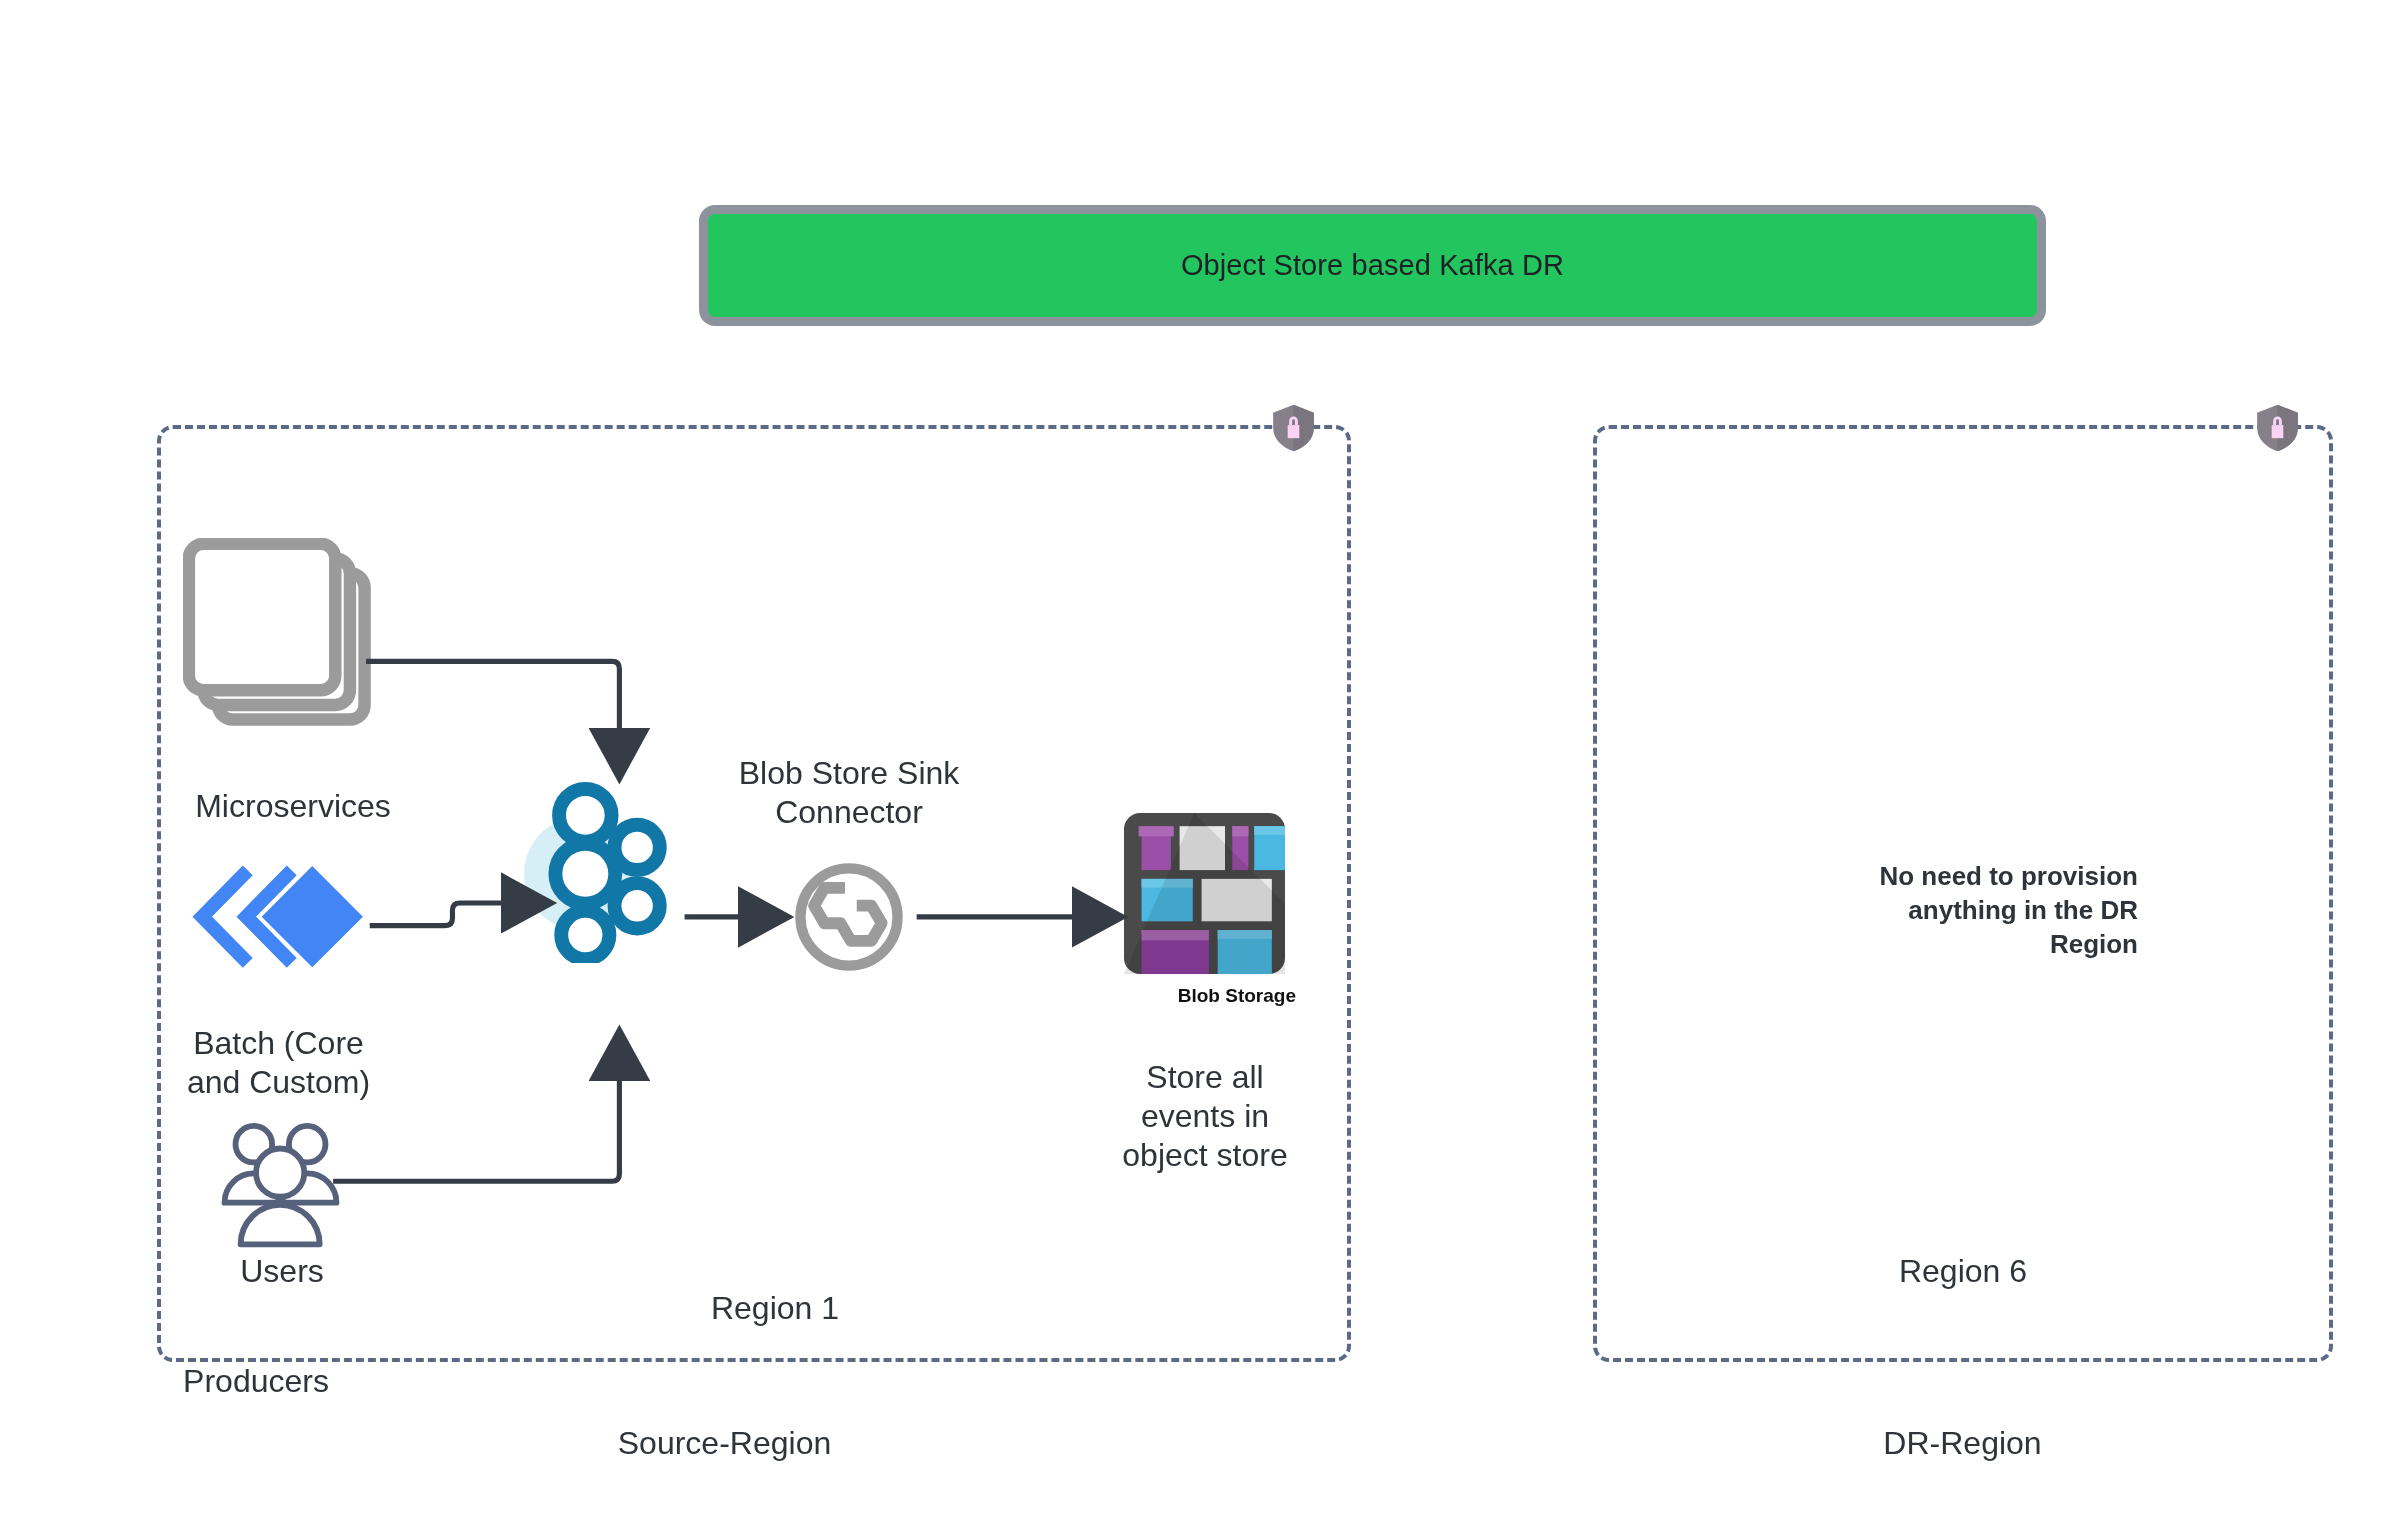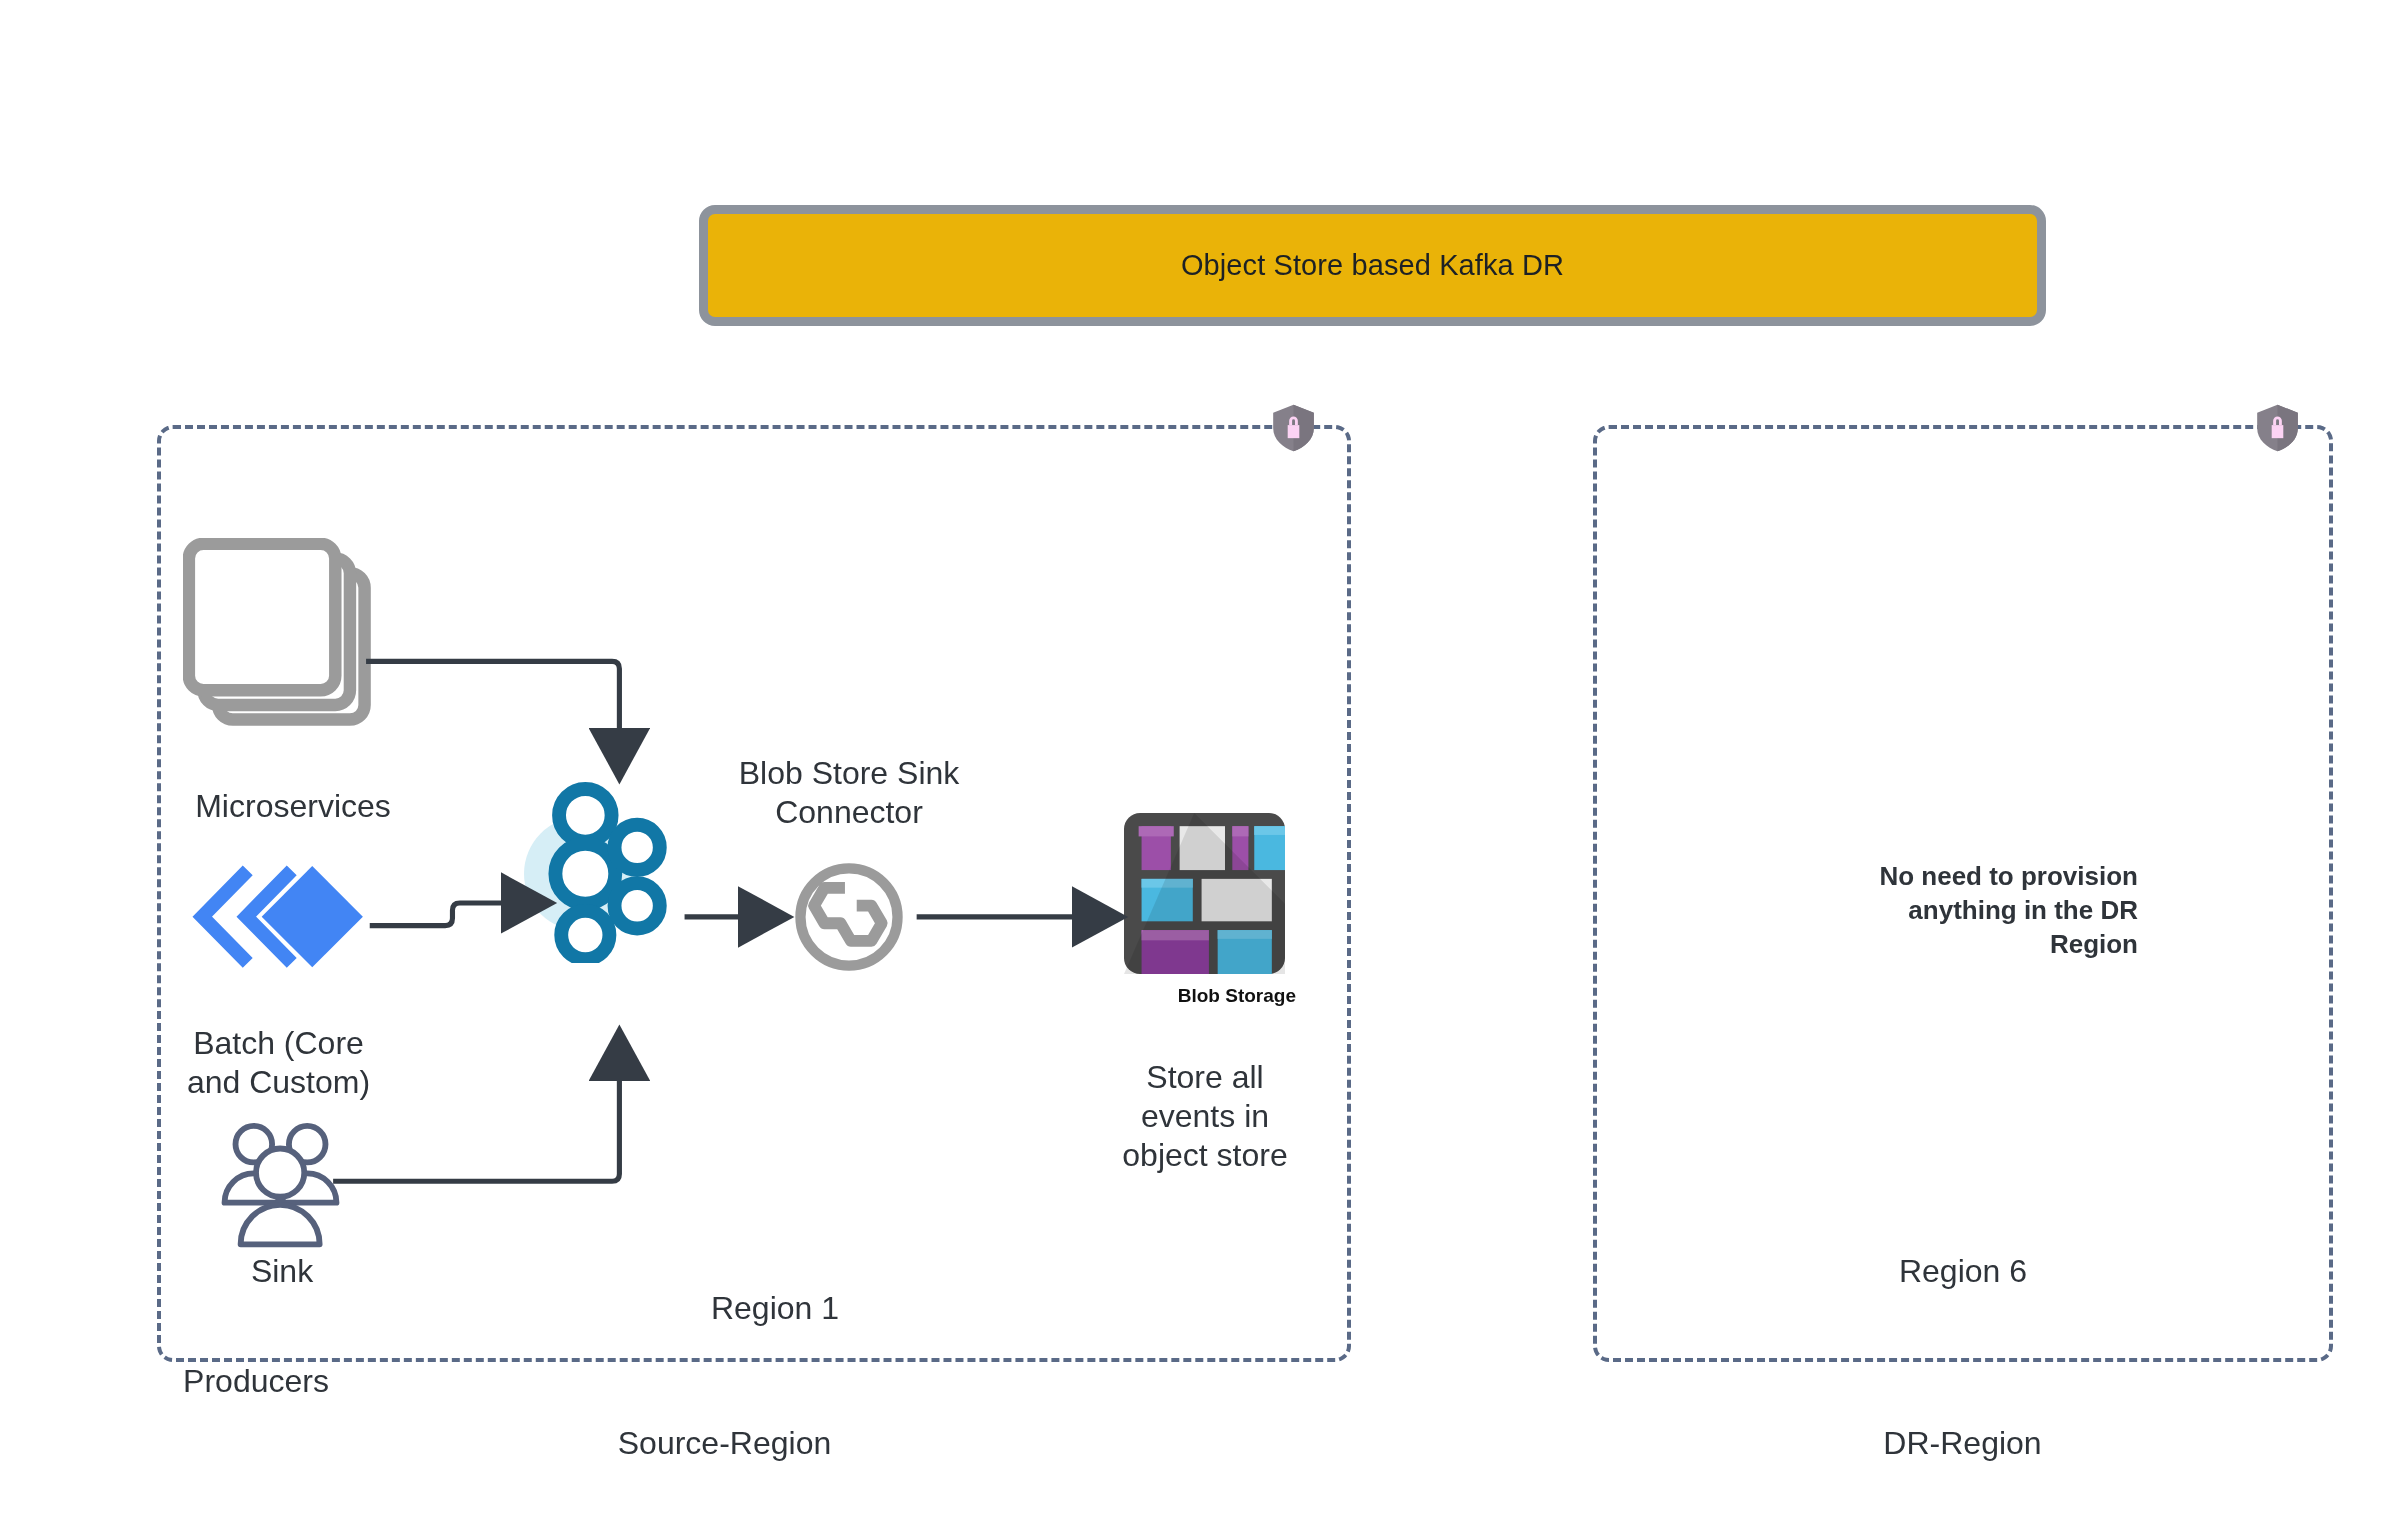--- a/index.html
+++ b/index.html
@@ -4,21 +4,21 @@
 <style>
   html,body{margin:0;padding:0;background:#ffffff;}
   body{width:2389px;height:1538px;position:relative;overflow:hidden;
        font-family:"Liberation Sans","DejaVu Sans",sans-serif;color:#2f343a;}
 
   .abs{position:absolute;}
 
   
   #title-banner{
     left:699px; top:205px; width:1347px; height:121px;
-    border:9.5px solid #8d939c; border-radius:16px; background:#eab308;
+    border:9.5px solid #8d939c; border-radius:16px; background:#22c55e;
     box-sizing:border-box; display:flex; align-items:center; justify-content:center;
   }
   #title-banner .title-text{font-size:29px;color:#1d2125;letter-spacing:0.1px;}
 
   
   .region-box{
     border:4.4px dashed #5a6a87; border-radius:16px; background:transparent;
     box-sizing:border-box;
   }
   #region-source{left:157px; top:425px; width:1194px; height:937px;}
@@ -100,21 +100,21 @@
     <g fill="none" stroke="#56617c" stroke-width="8" stroke-linejoin="round">
       <circle cx="46" cy="33" r="25"></circle>
       <path d="M6 113 a40 40 0 0 1 80 0 z"></path>
       <circle cx="119" cy="33" r="25"></circle>
       <path d="M79 113 a40 40 0 0 1 80 0 z"></path>
       <circle cx="82" cy="72" r="33" fill="#ffffff"></circle>
       <path d="M28 170 a54 54 0 0 1 108 0 z" fill="#ffffff"></path>
     </g>
   </svg>
 </div>
-<div class="abs lbl" style="left:198px;top:1252px;width:168px;">Sink</div>
+<div class="abs lbl" style="left:198px;top:1252px;width:168px;">Users</div>
 
 <div class="abs lbl" style="left:146px;top:1329px;width:220px;margin-top:33px;">Producers</div>
 
 <div class="abs icon-wrap" style="left:524px;top:780px;">
   <svg width="146" height="183" viewBox="0 0 200 250" xmlns="http://www.w3.org/2000/svg">
     <circle cx="78" cy="128" r="78" fill="#d6eef6"></circle>
     <g stroke="#1177a6" stroke-width="17" fill="none">
       <path d="M84 70 V128"></path>
       <path d="M84 128 V196"></path>
       <path d="M84 128 L145 97"></path>

